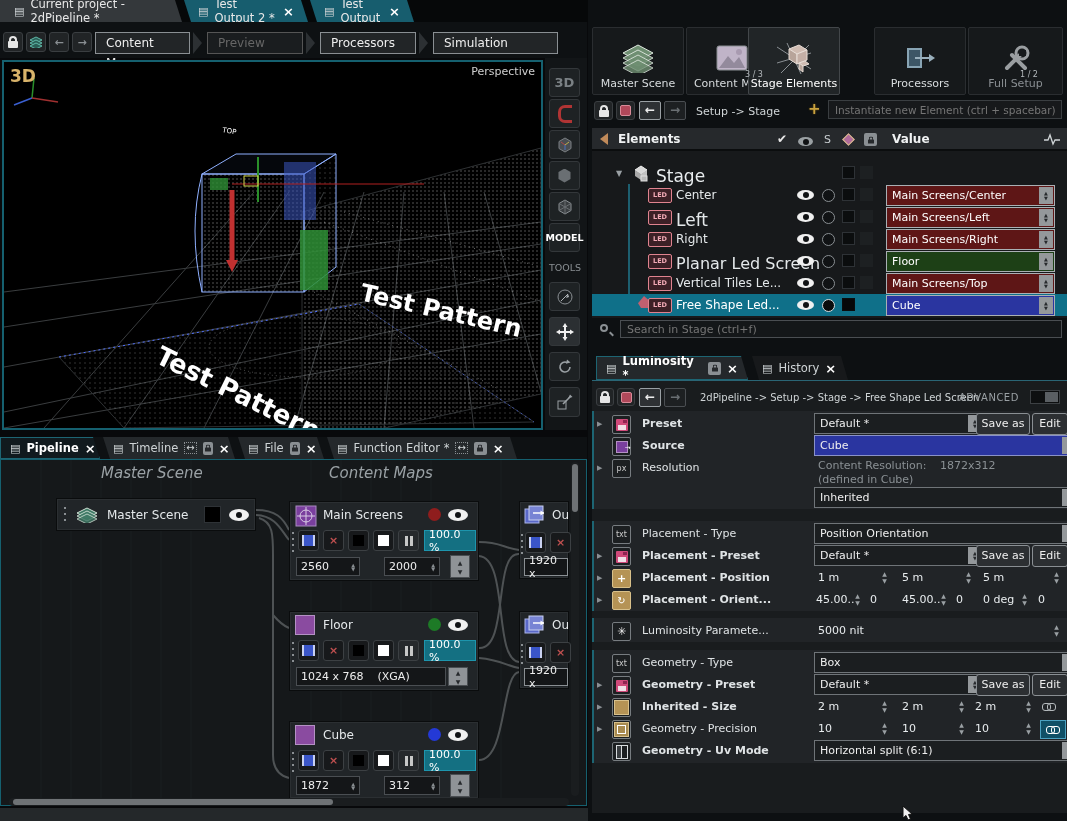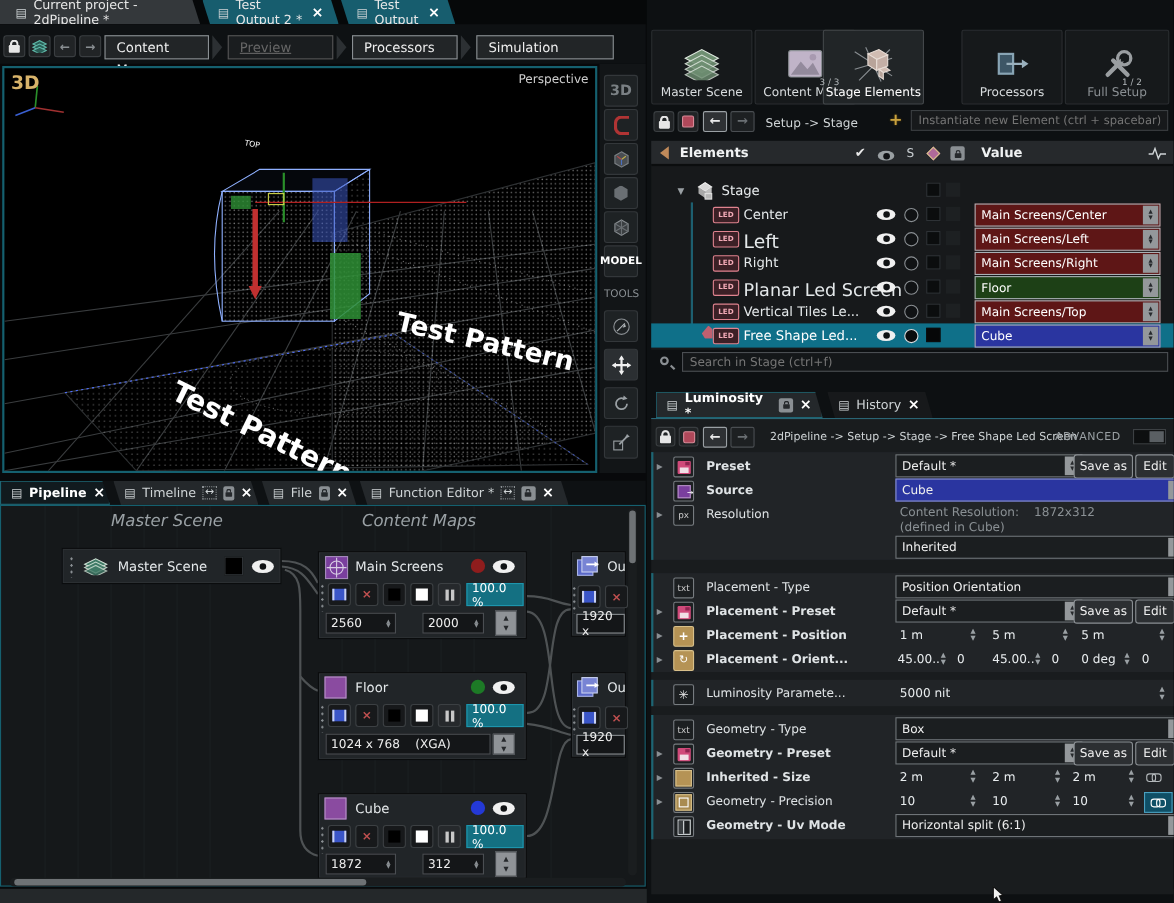--- a/index.html
+++ b/index.html
@@ -9,21 +9,21 @@
   .a{position:absolute;box-sizing:border-box;}
   
   .ttab{top:0;height:22px;display:flex;align-items:center;gap:6px;padding:0 14px;
         clip-path:polygon(0 0,calc(100% - 7px) 0,100% 100%,7px 100%);color:#e8e8e8;font-size:11.5px;}
   .ttab.first{clip-path:polygon(0 0,calc(100% - 7px) 0,100% 100%,0 100%);}
   .docicon{font-size:11px;color:#cfd4d6;}
   .closex{font-weight:bold;font-size:13px;color:#fff;cursor:default;}
   
   .crumbbtn{height:22px;line-height:20px;padding:0 10px;background:#222527;border:1px solid #8a8f93;
             color:#eee;font-size:12px;}
-  .crumbbtn.dim{background:#1a1d1f;border-color:#555;color:#666;text-decoration:underline;}
+  .crumbbtn.dim{background:#1a1d1f;border-color:#555;color:#666;}
   .sepwrap{width:0;height:0;border-top:11px solid transparent;border-bottom:11px solid transparent;
            border-left:9px solid #2c3033;}
   .iconbtn{width:20px;height:20px;background:#212426;border:1px solid #3a3e41;border-radius:3px;
            display:flex;align-items:center;justify-content:center;}
   .navbtn{width:22px;height:19px;background:#2e3134;border:1px solid #9aa0a4;border-radius:2px;
           color:#ececec;text-align:center;line-height:17px;font-size:12px;font-weight:bold;}
   .navbtn.dim{border-color:#4a4e52;color:#6a6f73;background:#1d2022;}
   
   .lock{width:10px;height:7px;background:#e6e6e6;border-radius:1px;position:relative;margin-top:5px;display:inline-block;}
   .lock::before{content:"";position:absolute;left:1px;top:-5px;width:4px;height:4px;
@@ -638,21 +638,21 @@
 <div class="a" style="left:628px;top:184px;width:2px;height:128px;background:#1d5f70;"></div>
 
 <div class="a trow" style="top:162px;">
   <span class="a" style="left:24px;top:7px;font-size:8px;color:#9aa0a4;">▼</span>
   <svg class="a" style="left:40px;top:2px;" width="18" height="18">
       <polygon points="3,6 9,2 15,6 9,10" fill="#d8d8d8" stroke="#f0f0f0"></polygon>
       <polygon points="3,6 9,10 9,16 3,12" fill="#a8a8a8"></polygon>
       <polygon points="9,10 15,6 15,12 9,16" fill="#c0c0c0"></polygon>
       <rect x="9" y="12" width="6" height="5" fill="#b8b8b8" stroke="#e0e0e0"></rect>
     </svg>
-  <span class="a" style="left:64px;top:4px;font-size:12px;color:#e8ecee;">Stage</span>
+  <span class="a" style="left:64px;top:4px;font-size:17px;color:#e8ecee;">Stage</span>
   <span class="a cb" style="left:250px;top:4px;"></span>
   <span class="a" style="left:268px;top:4px;width:13px;height:13px;background:#1d2022;"></span>
 </div>
 
 
 <div class="a trow" style="top:184px;">
   <span class="ledicon" style="left:56px;top:4px;">LED</span>
   <span class="a" style="left:84px;top:4px;font-size:12px;color:#e4e8ea;">Center</span>
   <span class="a eye" style="left:205px;top:6px;"></span>
   <span class="circ" style="left:230px;top:5px;"></span>

